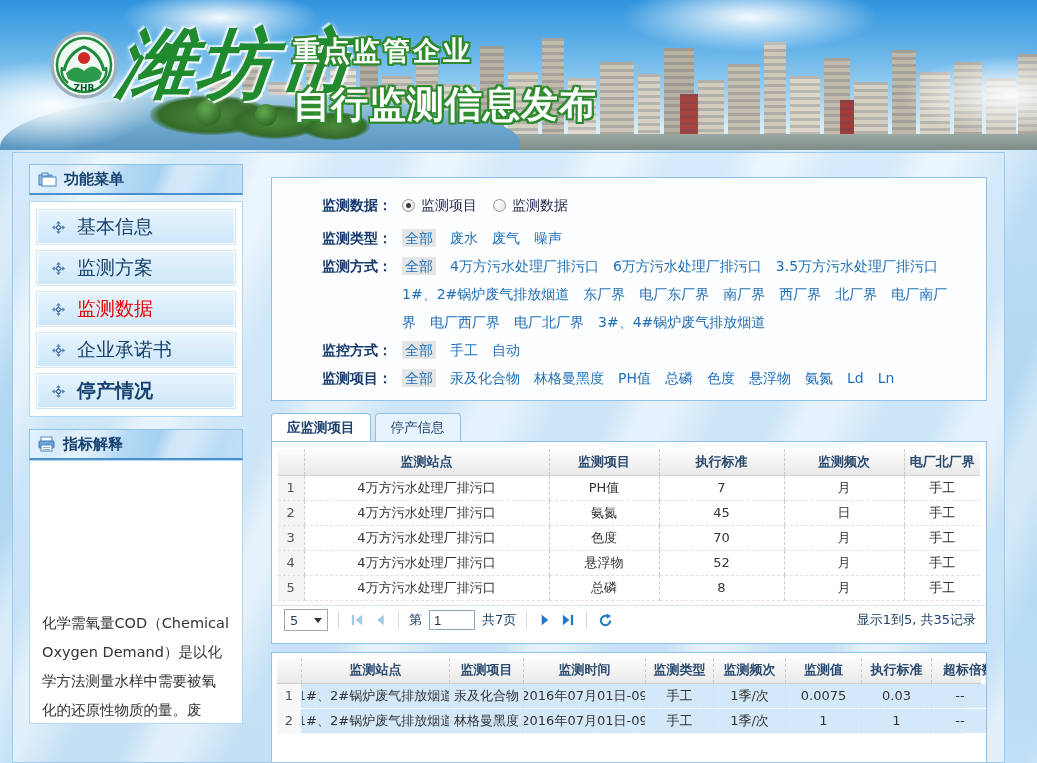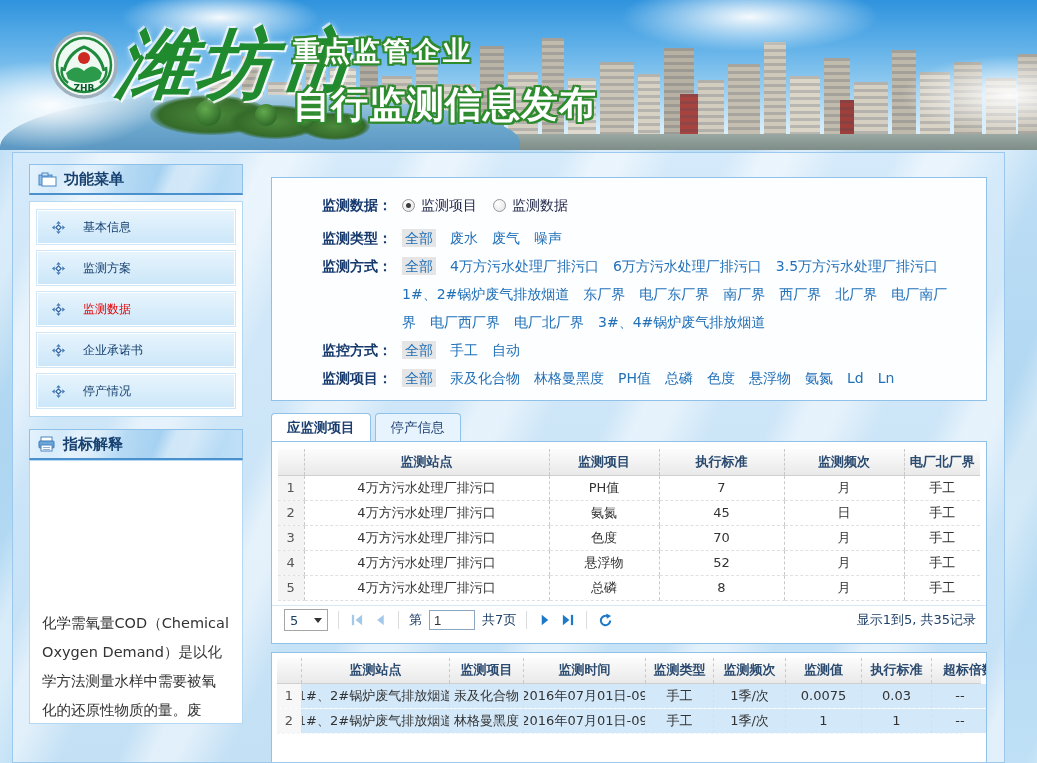--- a/index.html
+++ b/index.html
@@ -44,24 +44,24 @@
 
   
   .sidebar { position:absolute; left:16px; top:11px; width:214px; }
   .panel-head { height:31px; display:flex; align-items:center; gap:7px; padding-left:8px;
     background:
       repeating-linear-gradient(115deg, rgba(255,255,255,0) 0 30px, rgba(255,255,255,.45) 45px 62px, rgba(255,255,255,0) 90px),
       linear-gradient(100deg,#e3f2fd 0%,#a5d1f1 60%,#c0e0f7 100%);
     border:1px solid #8fc0e8; border-bottom:2px solid #4a90cc;
     color:#16406f; font-weight:bold; font-size:15px; }
   .menu-box { margin-top:6px; background:#fff; border:1px solid #b5d8f2; padding:8px 7px; }
-  .menu-item { height:34px; margin-bottom:7px; display:flex; align-items:center; gap:17px; padding-left:13px;
+  .menu-item { height:34px; margin-bottom:7px; display:flex; align-items:center; gap:11px; padding-left:13px;
     background:linear-gradient(180deg,#e7f4fd,#cce7f9); border:1px solid #ffffff; box-shadow:0 0 0 1px #cfe7f8;
-    font-size:12px; color:#16406f; cursor:pointer; }
-  .menu-item:last-child { margin-bottom:0; }
+    font-size:19px; color:#16406f; cursor:pointer; }
+  .menu-item:last-child { margin-bottom:0;font-weight:bold; }
   .menu-item.active .mi-label { color:#e60000; }
   .explain-head { margin-top:12px; }
   .explain-box { background:#fff; border:1px solid #b5d8f2; height:264px; padding:8px 12px; overflow:hidden; }
   .explain-text { margin-top:140px; font-size:14.5px; line-height:29px; color:#333; }
 
   
   .main { position:absolute; left:250px; top:11px; width:731px; }
   .section-head { height:34px; display:flex; align-items:center; gap:14px; padding-left:12px;
     background:linear-gradient(180deg,#ffffff 0%,#eef7fe 60%,#dceefb 100%);
     border-bottom:3px solid #2a7cc5; }

